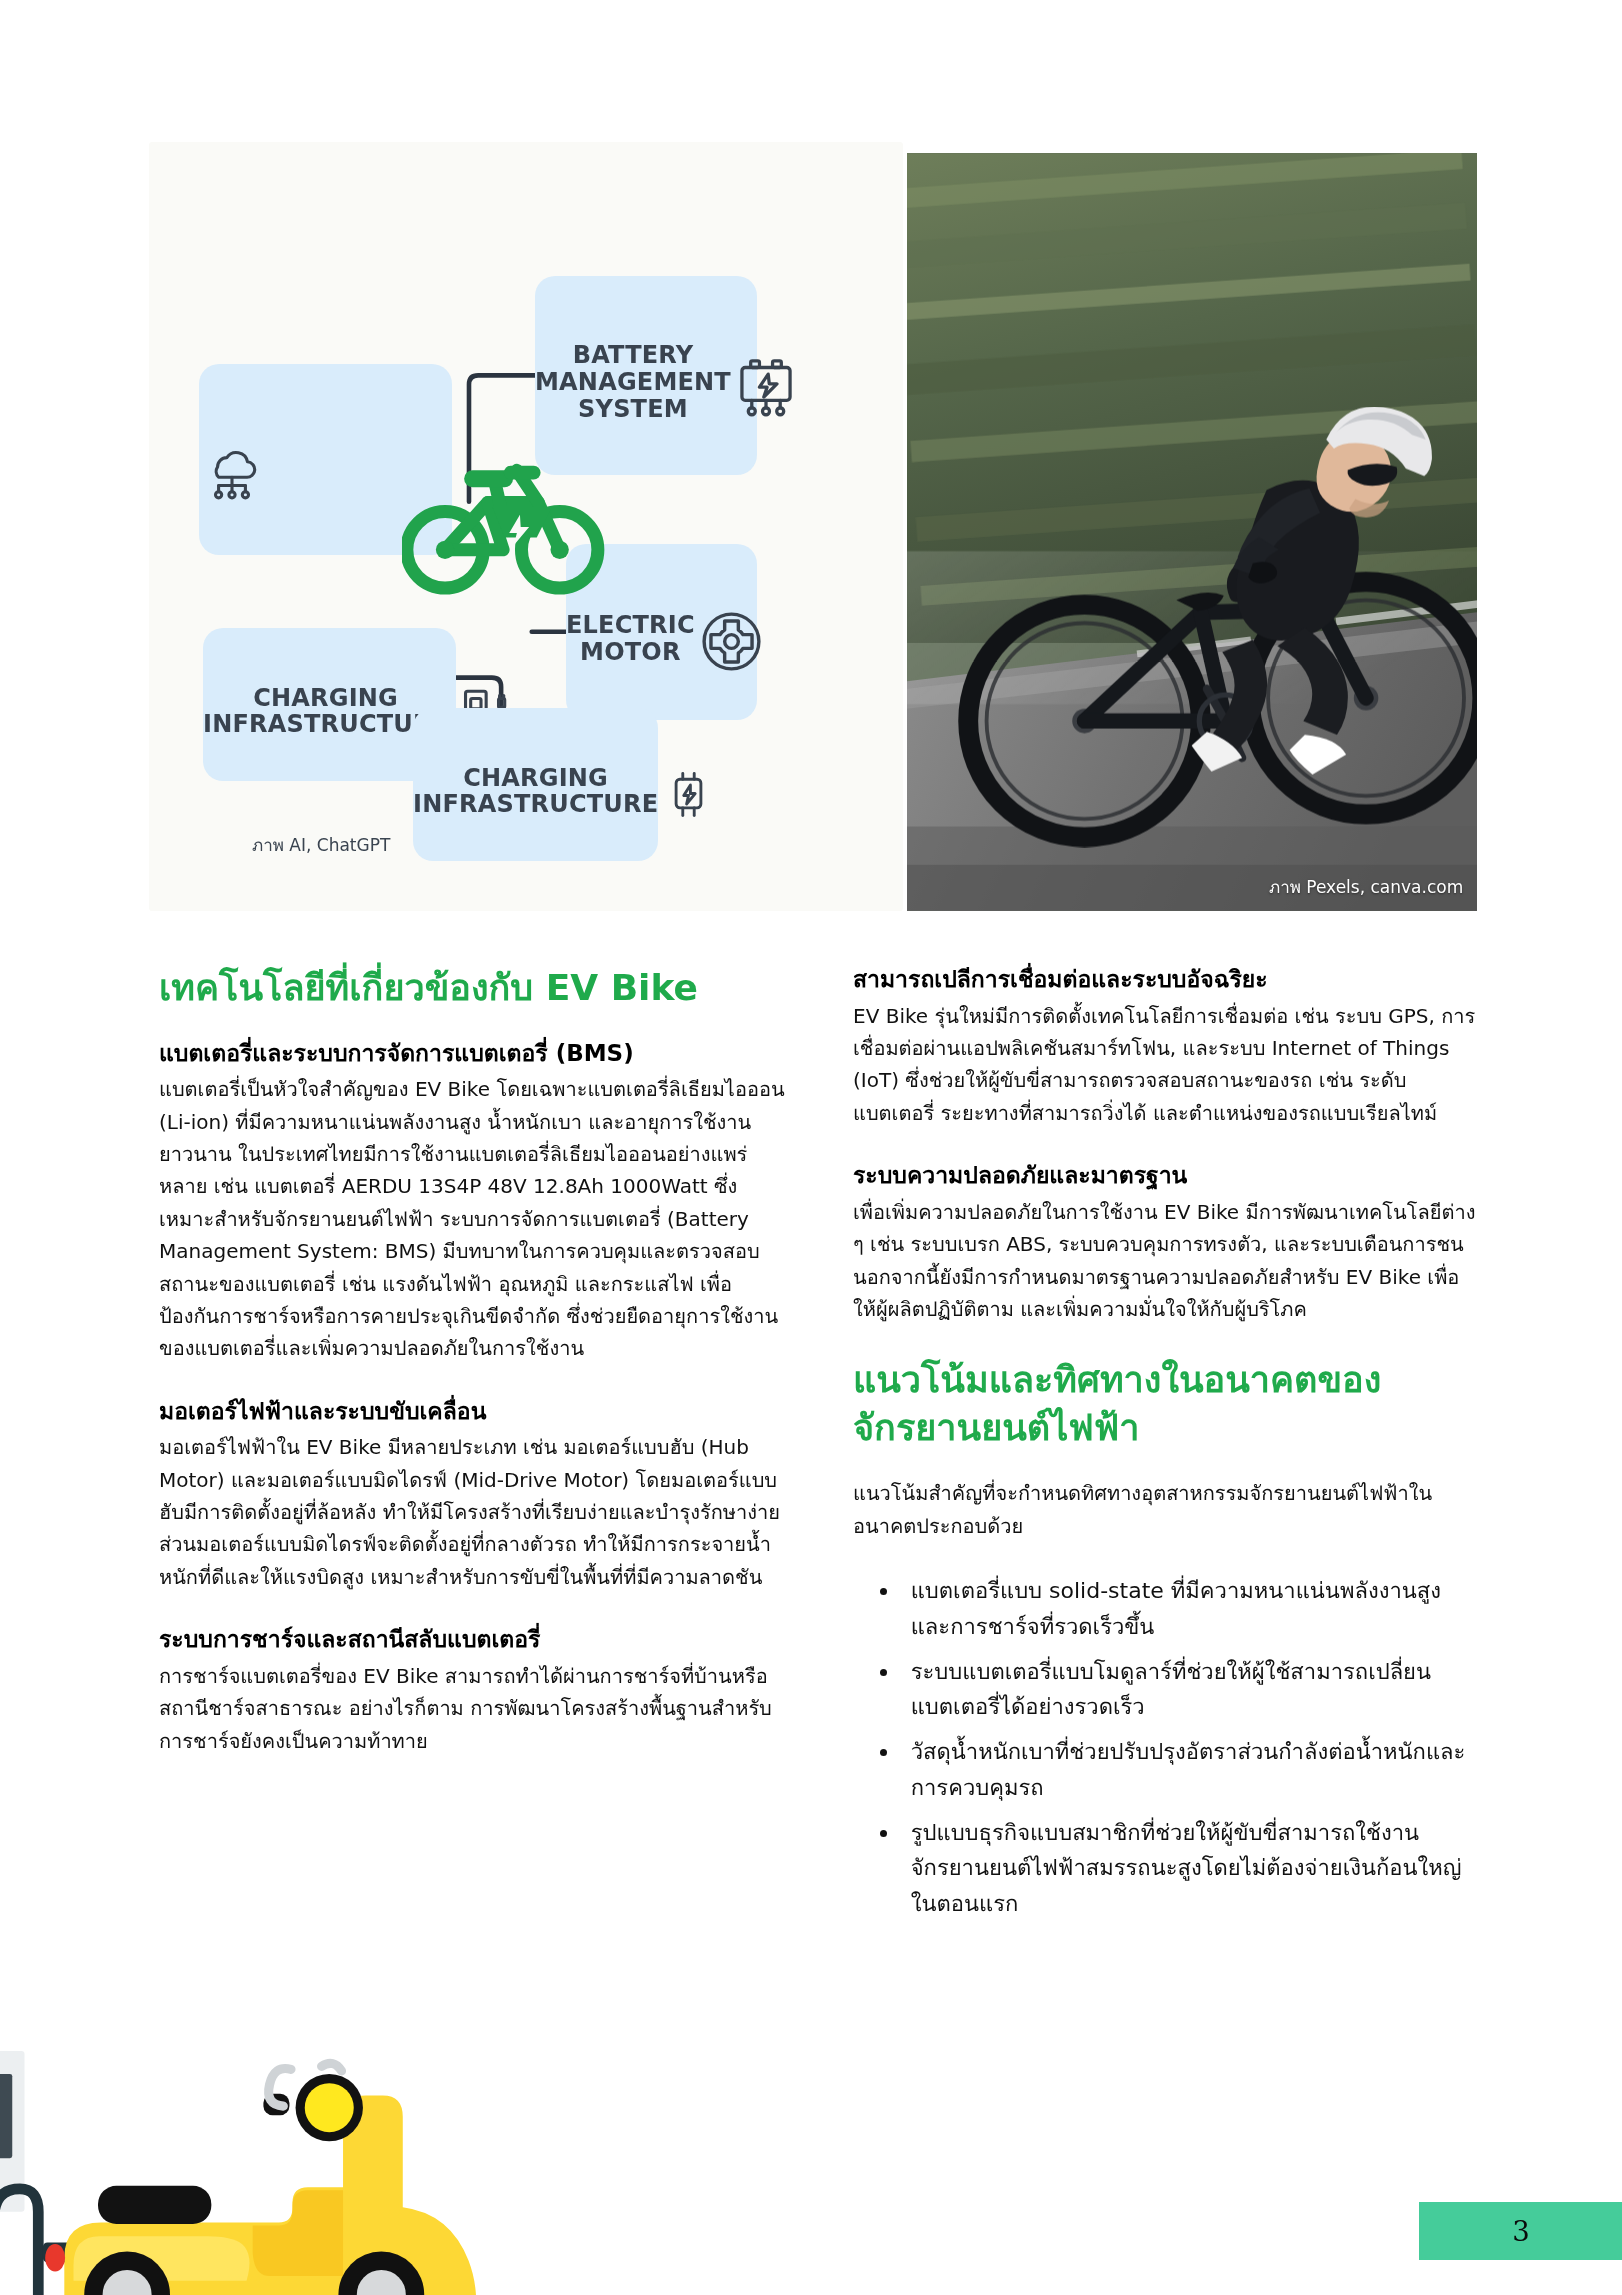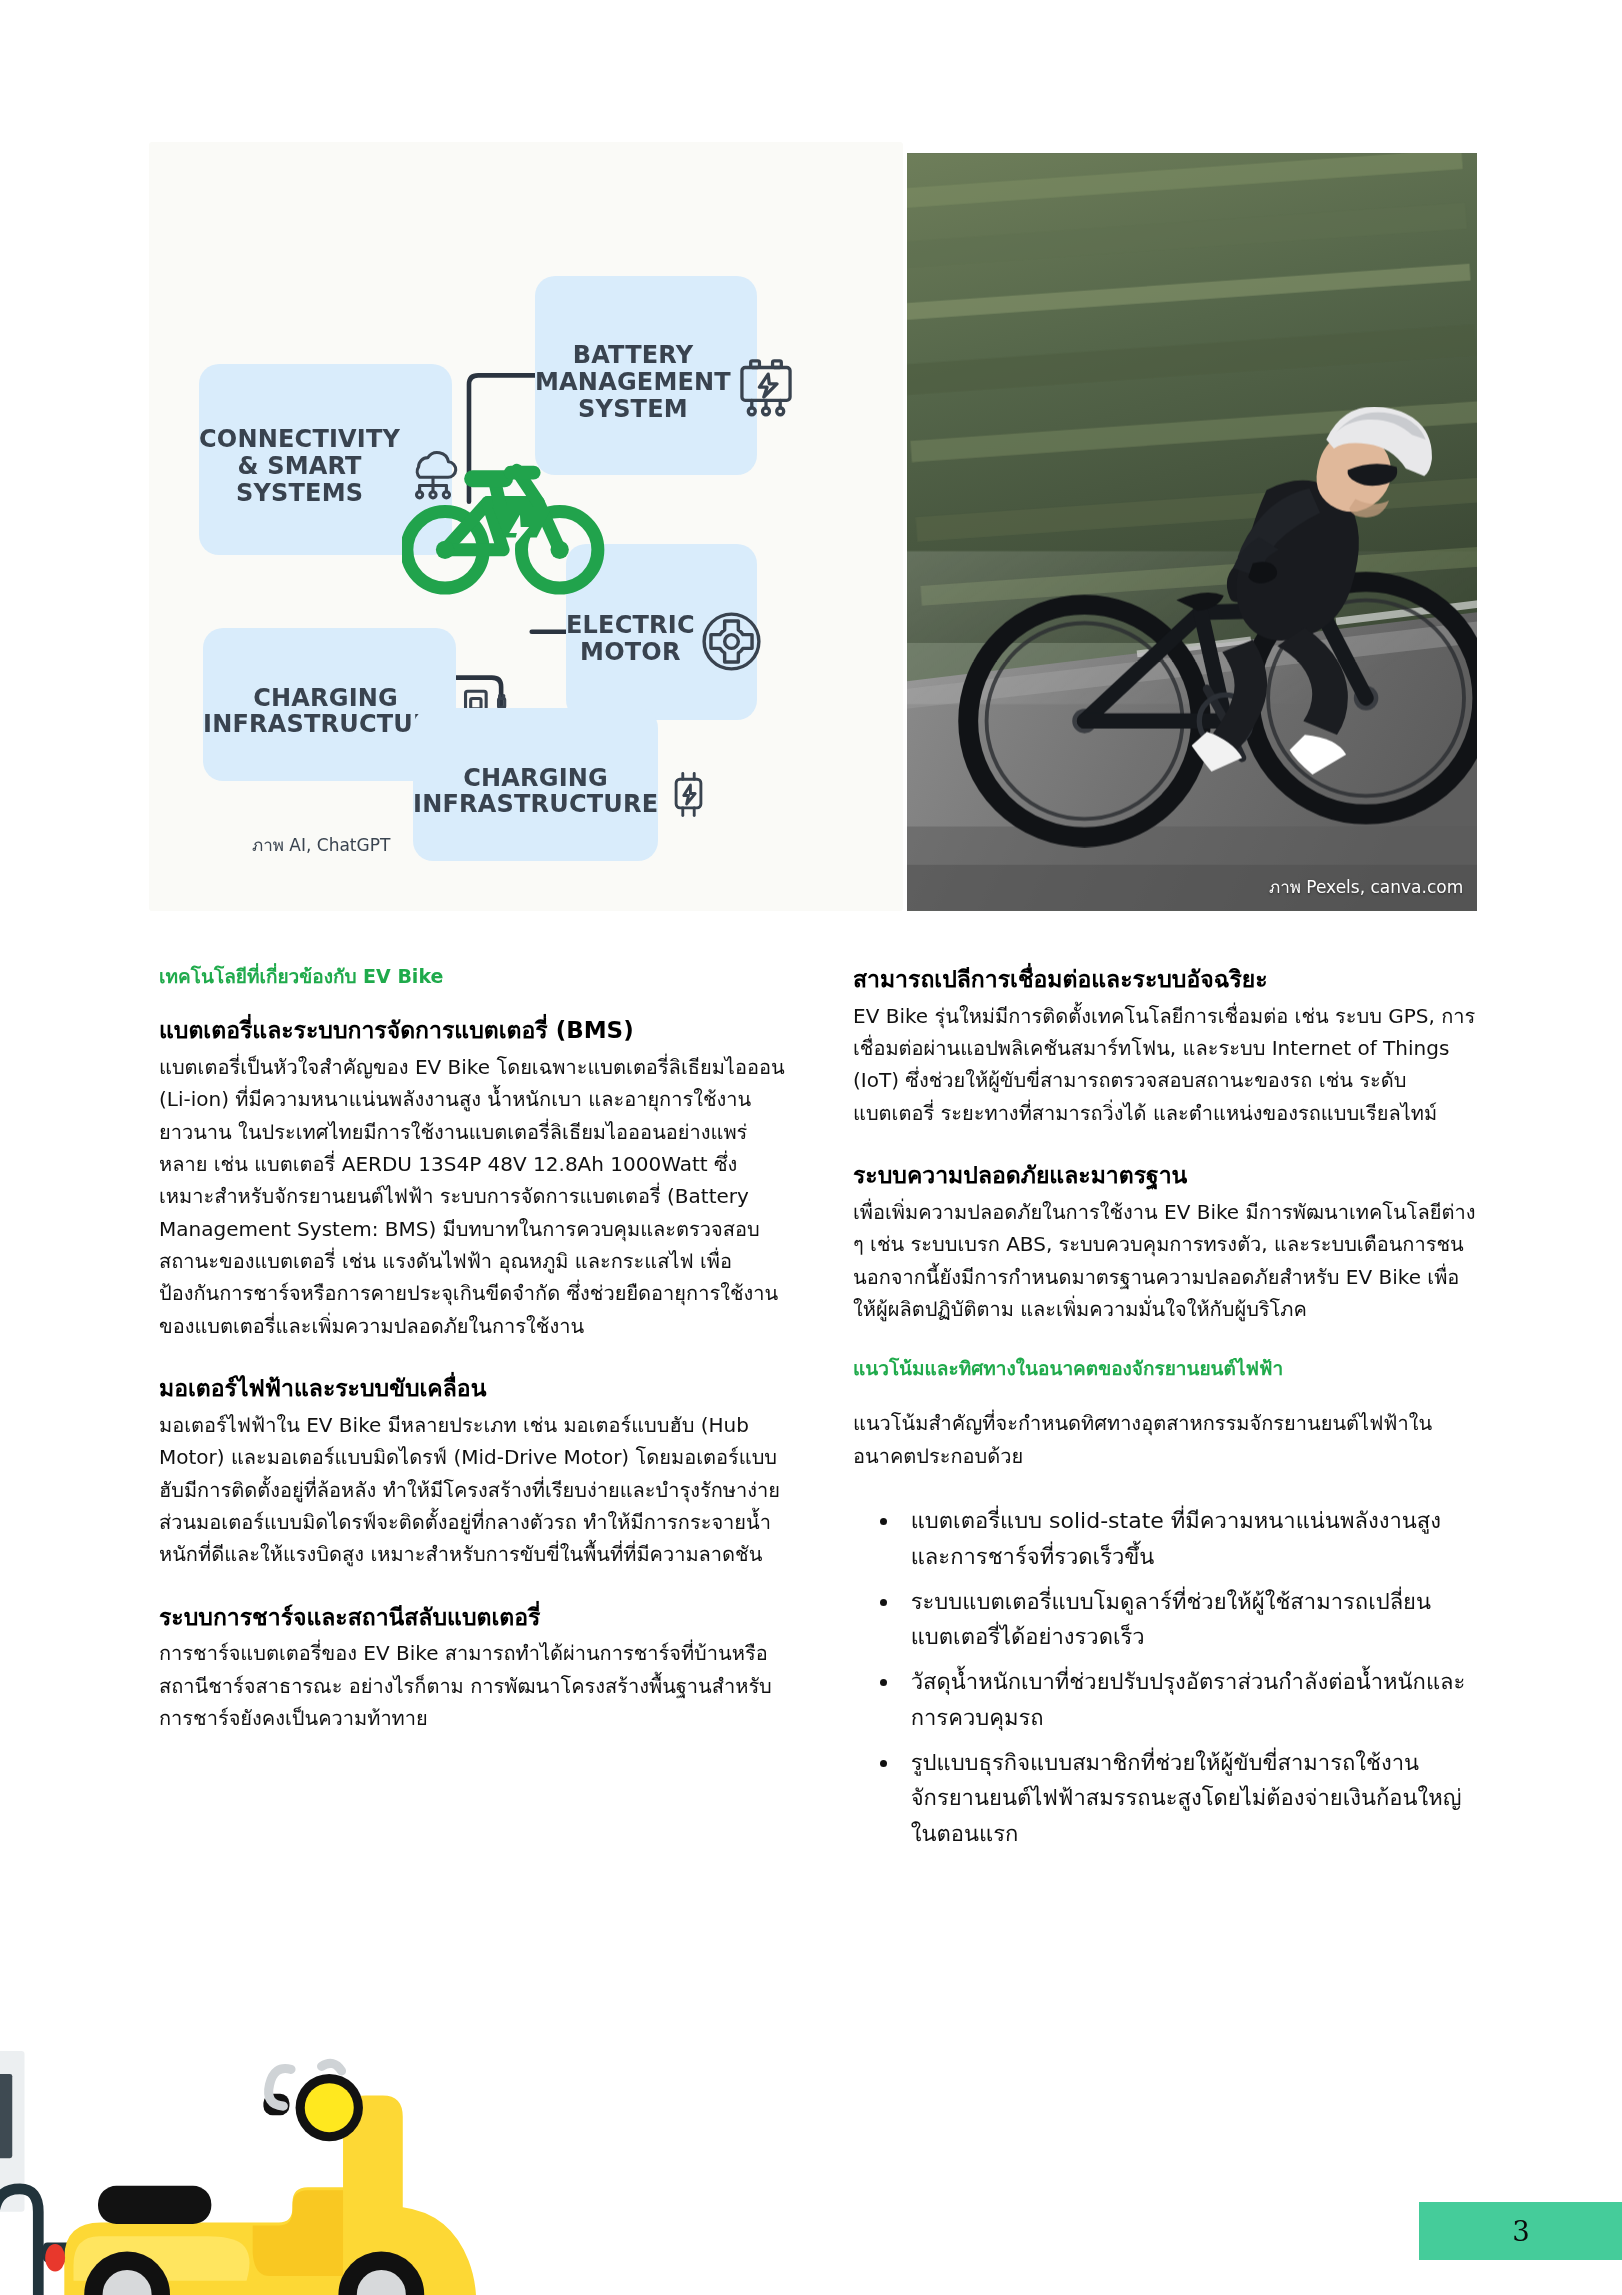--- a/index.html
+++ b/index.html
@@ -78,21 +78,21 @@
     font-family:"DejaVu Sans","Liberation Sans",sans-serif;
     text-shadow:0 0.8px 2.3px rgba(0,0,0,.55);
   }
 
   
   .col{position:absolute;top:964px;}
   #col-left{left:159px;width:626px;}
   #col-right{left:853px;width:627px;}
 
   .sec-title{
-    color:#1faa4b;font-weight:bold;font-size:19px;
+    color:#1faa4b;font-weight:bold;font-size:36px;
     line-height:1.32;margin:0 0 26px 0;
   }
   .sub-head{
     color:#000000;font-weight:bold;font-size:23px;
     line-height:1.35;margin:0 0 4.6px 0;
   }
   .para{
     color:#111111;font-size:20px;line-height:1.62;
     margin:0 0 31px 0;text-align:left;
   }
@@ -149,23 +149,20 @@
             <path d="M32 46 v7"></path>
             <path d="M45 46 v7"></path>
           <circle cx="19" cy="56" r="3.2"></circle>
             <circle cx="32" cy="56" r="3.2"></circle>
             <circle cx="45" cy="56" r="3.2"></circle>
         </svg>
       </div>
     </div>
 
     <div class="ig-box" id="box-conn">
-      <div class="ig-label">CONNECTIVITY
-&amp; SMART
-SYSTEMS</div>
       <div class="ig-icon">
         <svg width="66" height="66" viewBox="0 0 64 64" fill="none" stroke="#39434f" stroke-width="3" stroke-linecap="round" stroke-linejoin="round">
           <path d="M18 30 a9 9 0 0 1 9-9 a11 11 0 0 1 20 4 a7.5 7.5 0 0 1 -1 15 H19 a8 8 0 0 1 -1 -10 z"></path>
           <path d="M32 40 v8"></path>
             <path d="M19 48 h26"></path>
           <path d="M19 48 v6"></path>
             <path d="M32 48 v6"></path>
             <path d="M45 48 v6"></path>
           <circle cx="19" cy="57" r="3"></circle>
             <circle cx="32" cy="57" r="3"></circle>

